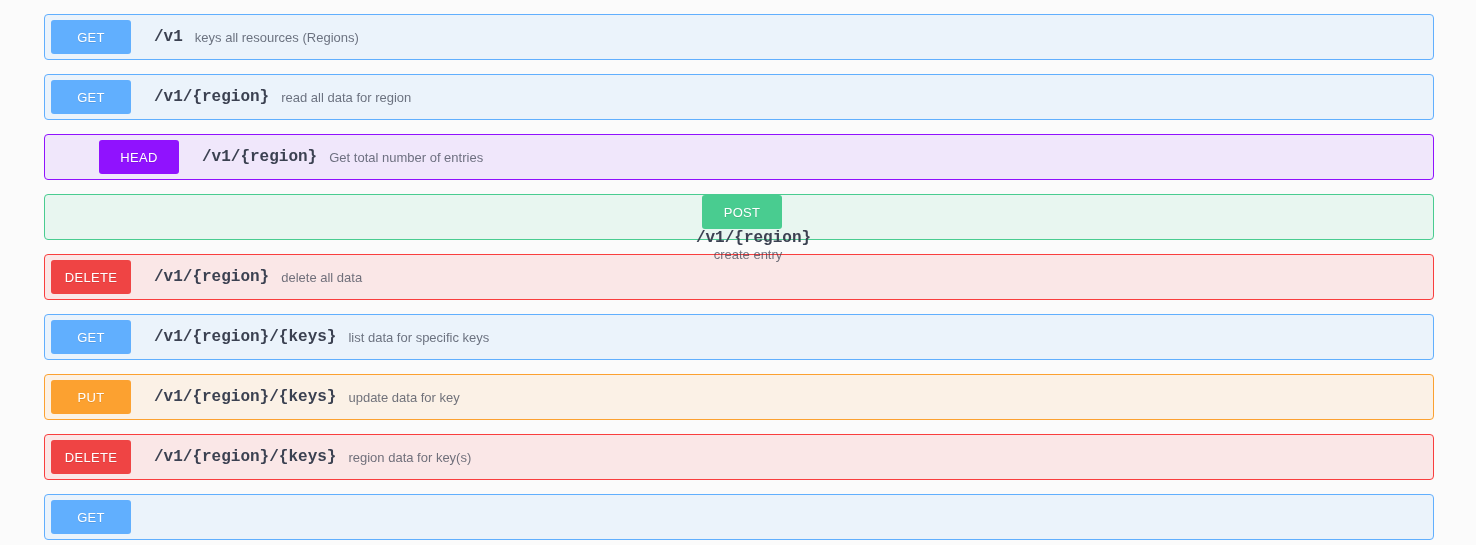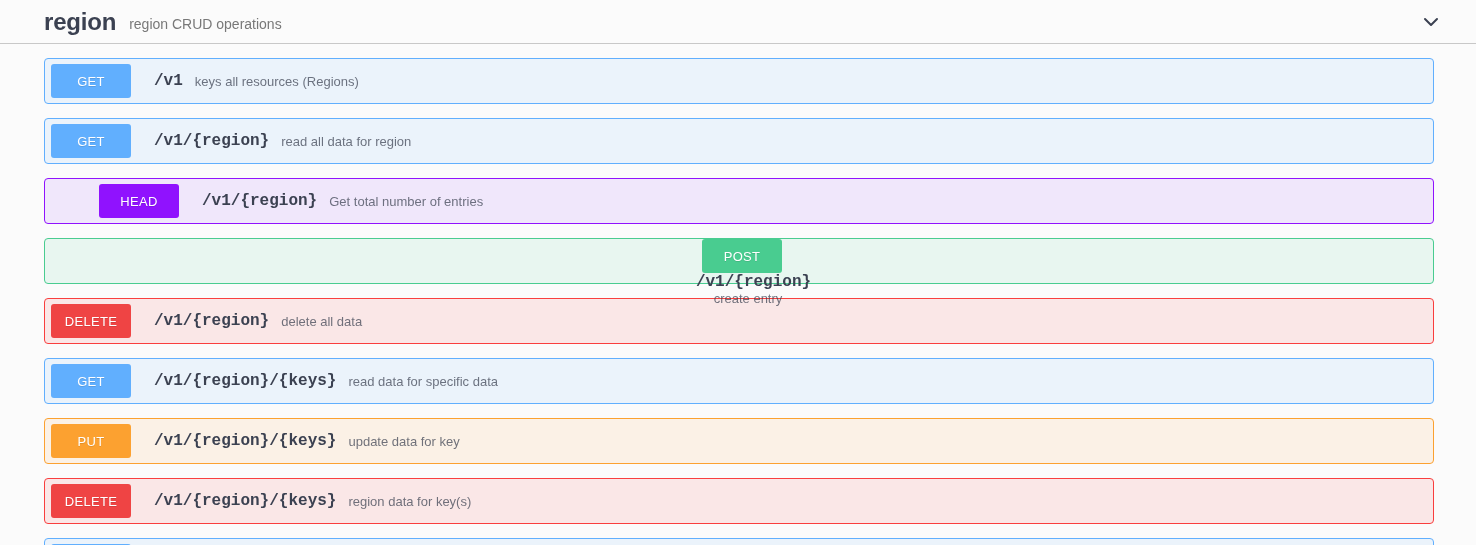--- a/index.html
+++ b/index.html
@@ -126,32 +126,20 @@
   .m-delete .op-badge { background: #ef4444; }
 
   .m-put    { background: #fbf1e6; border-color: #fca130; }
   .m-put    .op-badge { background: #fca130; }
 </style>
 </head>
 <body>
 
 <div id="app">
 
-  <div class="tag-header">
-    <span class="tag-title">region</span>
-    <span class="tag-desc">region CRUD operations</span>
-    <span class="tag-spacer"></span>
-    <button class="chevron-btn">
-      <span>
-        <svg width="20" height="20" viewBox="0 0 20 20" aria-hidden="true">
-          <path d="M4 7 L10 13 L16 7" fill="none" stroke="#3b4151" stroke-width="2" stroke-linecap="round" stroke-linejoin="round"></path>
-        </svg>
-      </span>
-    </button>
-  </div>
 
   <div class="op-list" id="op-list">
       <div class="op-row m-get">
         <span class="op-badge">GET</span>
         <span class="op-path">/v1</span>
         <span class="op-summary">keys all resources (Regions)</span>
       </div>
       <div class="op-row m-get">
         <span class="op-badge">GET</span>
         <span class="op-path">/v1/{region}</span>
@@ -168,21 +156,21 @@
         <span class="op-summary">create entry</span>
       </div>
       <div class="op-row m-delete">
         <span class="op-badge">DELETE</span>
         <span class="op-path">/v1/{region}</span>
         <span class="op-summary">delete all data</span>
       </div>
       <div class="op-row m-get">
         <span class="op-badge">GET</span>
         <span class="op-path">/v1/{region}/{keys}</span>
-        <span class="op-summary">read data for specific data</span>
+        <span class="op-summary">list data for specific keys</span>
       </div>
       <div class="op-row m-put">
         <span class="op-badge">PUT</span>
         <span class="op-path">/v1/{region}/{keys}</span>
         <span class="op-summary">update data for key</span>
       </div>
       <div class="op-row m-delete">
         <span class="op-badge">DELETE</span>
         <span class="op-path">/v1/{region}/{keys}</span>
         <span class="op-summary">region data for key(s)</span>

